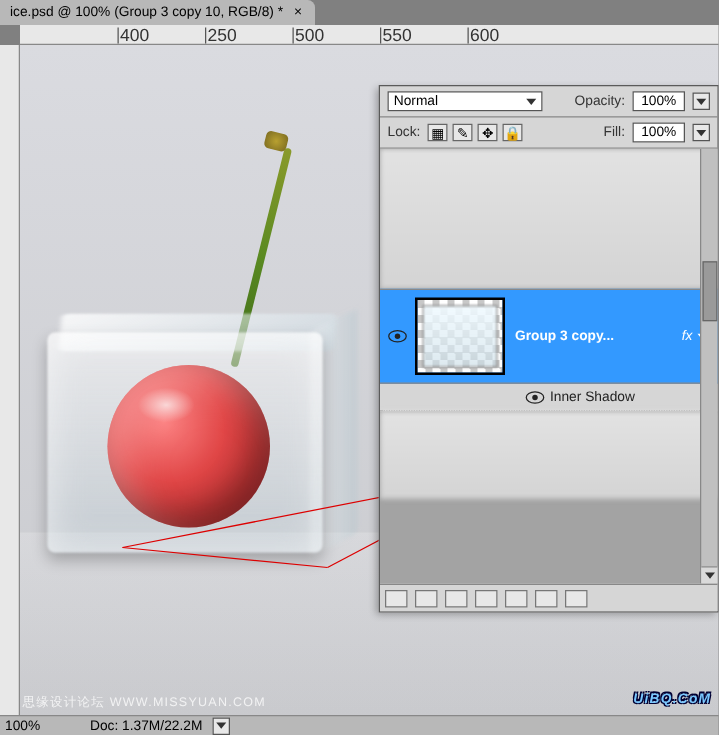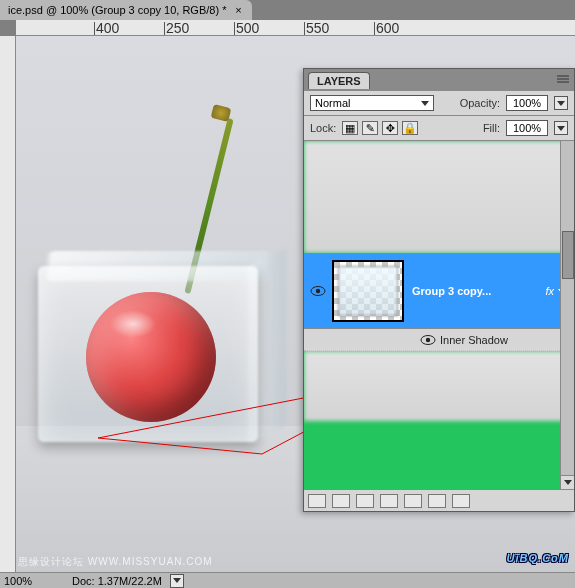--- a/index.html
+++ b/index.html
@@ -49,21 +49,21 @@
 .layers-row { display: flex; align-items: center; padding: 4px 6px; border-bottom: 1px solid #b0b0b0; gap: 6px; }
 .layers-row.controls { border-bottom: 1px solid #888; }
 .blend-select { background: #fff; border: 1px solid #555; padding: 1px 4px; width: 124px; display: flex; justify-content: space-between; align-items: center; }
 .opacity-lbl, .fill-lbl { color: #333; margin-left: auto; }
 .num-box { background: #fff; border: 1px solid #555; padding: 1px 3px; width: 42px; text-align: center; display:inline-block; }
 .tri-btn { width: 14px; height: 14px; border: 1px solid #555; background: #e8e8e8; display: inline-flex; align-items: center; justify-content: center; }
 .lock-lbl { color: #333; }
 .lock-icons { display: flex; gap: 4px; }
 .lock-icons span { width: 16px; height: 14px; border: 1px solid #666; background: #e8e8e8; display: inline-flex; align-items: center; justify-content: center; }
 
-.layer-list { height: 348px; overflow: hidden; position: relative; background: #22c55e; }
+.layer-list { height: 348px; overflow: hidden; position: relative; background: #a3a3a3; }
 .blurred-spacer { height: 112px; background: linear-gradient(180deg, #e2e2e2, #d4d4d4); filter: blur(2px); }
 .layer-item { display: flex; align-items: center; height: 76px; background: #3399ff; border-top: 1px solid #888; border-bottom: 1px solid #888; position: relative; }
 .eye-col { width: 28px; display: flex; align-items: center; justify-content: center; }
 .thumb { width: 72px; height: 62px; background: repeating-conic-gradient(#fff 0 25%, #c8c8c8 0 50%) 0 0/12px 12px; border: 2px solid #000; display: flex; align-items: center; justify-content: center; }
 .thumb-inner { width: 60px; height: 50px; background: linear-gradient(180deg, rgba(240,250,255,0.9), rgba(200,220,230,0.6)); border: 1px solid #888; filter: blur(1px); }
 .layer-name { color: #fff; font-weight: bold; margin-left: 8px; }
 .fx-label { position: absolute; right: 8px; color: #fff; font-style: italic; font-family: Georgia, serif; display:flex; align-items:center; gap:4px; }
 .effects-row, .fx-sub { display: flex; align-items: center; background: #d6d6d6; border-bottom: 1px dotted #aaa; height: 22px; }
 .effects-row .pad, .fx-sub .pad { width: 96px; }
 .eye-sm { width: 24px; display: flex; justify-content: center; }
@@ -129,30 +129,20 @@
 
 <div class="status-bar">
   <span class="zoom">100%</span>
   <span>Doc: 1.37M/22.2M</span>
   <span class="tri-btn">
       <span class="tri-down"></span>
     </span>
 </div>
 
 <div class="layers">
-  <div class="layers-tabs">
-    <div class="layers-tab">LAYERS</div>
-    <div class="layers-menu">
-      <svg width="14" height="10">
-          <line x1="1" y1="1" x2="13" y2="1" stroke="#333"></line>
-          <line x1="1" y1="4" x2="13" y2="4" stroke="#333"></line>
-          <line x1="1" y1="7" x2="13" y2="7" stroke="#333"></line>
-        </svg>
-    </div>
-  </div>
   <div class="layers-row controls">
     <div class="blend-select">
       <span>Normal</span>
       <span class="tri-down"></span>
     </div>
     <span class="opacity-lbl">Opacity:</span>
     <span class="num-box">100%</span>
     <span class="tri-btn">
         <span class="tri-down"></span>
       </span>

